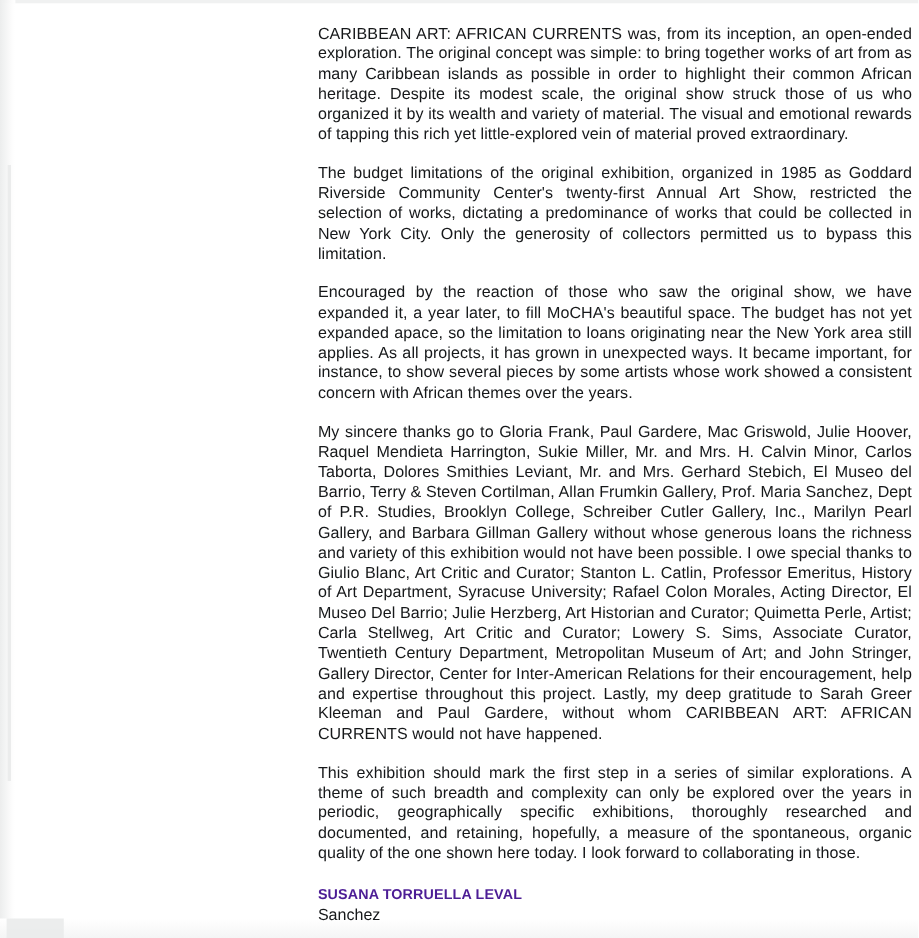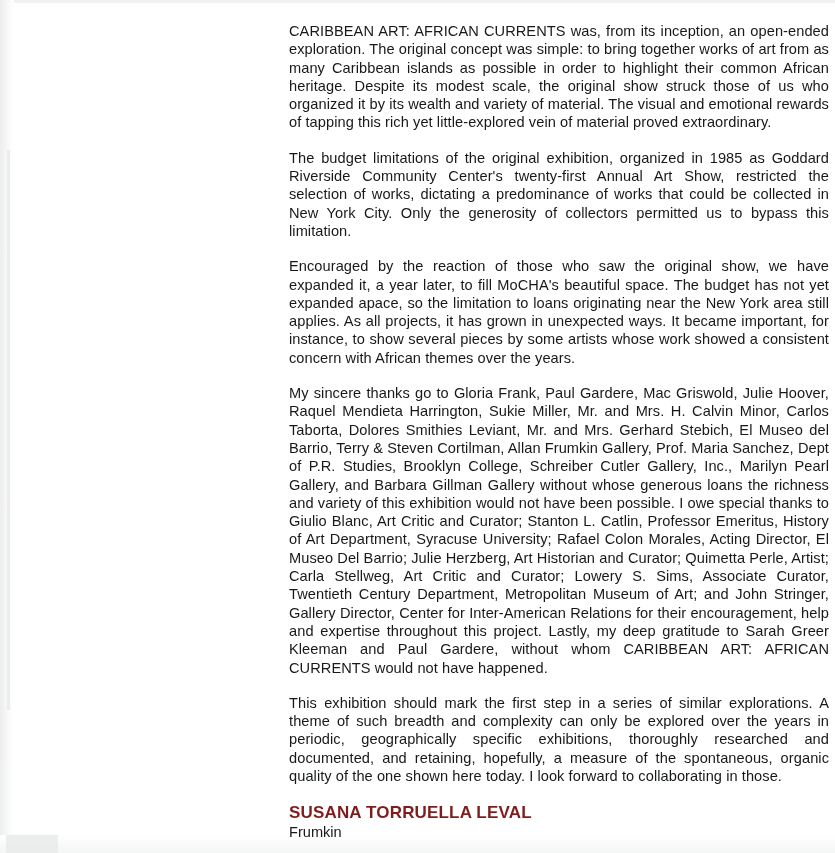--- a/index.html
+++ b/index.html
@@ -86,24 +86,24 @@
     -webkit-font-smoothing: none;
   }
   .para:last-of-type {
     margin-bottom: 12px;
   }
 
   .signature {
     margin-top: 19px;
   }
   .sig-name {
-    font-size: 17px;
+    font-size: 13px;
     line-height: 18.3px;
     font-weight: bold;
-    color: #7f1d1d;
+    color: #4c1d95;
     letter-spacing: 0.01em;
   }
   .sig-title {
     font-size: 14.6px;
     line-height: 18.3px;
     color: #16181a;
   }
 </style>
 </head>
 <body>
@@ -119,16 +119,16 @@
   <p class="para">The budget limitations of the original exhibition, organized in 1985 as Goddard Riverside Community Center's twenty-first Annual Art Show, restricted the selection of works, dictating a predominance of works that could be collected in New York City. Only the generosity of collectors permitted us to bypass this limitation.</p>
 
   <p class="para">Encouraged by the reaction of those who saw the original show, we have expanded it, a year later, to fill MoCHA's beautiful space. The budget has not yet expanded apace, so the limitation to loans originating near the New York area still applies. As all projects, it has grown in unexpected ways. It became important, for instance, to show several pieces by some artists whose work showed a consistent concern with African themes over the years.</p>
 
   <p class="para">My sincere thanks go to Gloria Frank, Paul Gardere, Mac Griswold, Julie Hoover, Raquel Mendieta Harrington, Sukie Miller, Mr. and Mrs. H. Calvin Minor, Carlos Taborta, Dolores Smithies Leviant, Mr. and Mrs. Gerhard Stebich, El Museo del Barrio, Terry &amp; Steven Cortilman, Allan Frumkin Gallery, Prof. Maria Sanchez, Dept of P.R. Studies, Brooklyn College, Schreiber Cutler Gallery, Inc., Marilyn Pearl Gallery, and Barbara Gillman Gallery without whose generous loans the richness and variety of this exhibition would not have been possible. I owe special thanks to Giulio Blanc, Art Critic and Curator; Stanton L. Catlin, Professor Emeritus, History of Art Department, Syracuse University; Rafael Colon Morales, Acting Director, El Museo Del Barrio; Julie Herzberg, Art Historian and Curator; Quimetta Perle, Artist; Carla Stellweg, Art Critic and Curator; Lowery S. Sims, Associate Curator, Twentieth Century Department, Metropolitan Museum of Art; and John Stringer, Gallery Director, Center for Inter-American Relations for their encouragement, help and expertise throughout this project. Lastly, my deep gratitude to Sarah Greer Kleeman and Paul Gardere, without whom CARIBBEAN ART: AFRICAN CURRENTS would not have happened.</p>
 
   <p class="para">This exhibition should mark the first step in a series of similar explorations. A theme of such breadth and complexity can only be explored over the years in periodic, geographically specific exhibitions, thoroughly researched and documented, and retaining, hopefully, a measure of the spontaneous, organic quality of the one shown here today. I look forward to collaborating in those.</p>
 
   <div class="signature">
     <div class="sig-name">SUSANA TORRUELLA LEVAL</div>
-    <div class="sig-title">Frumkin</div>
+    <div class="sig-title">Sanchez</div>
   </div>
 
 </article>
 
 </body></html>

